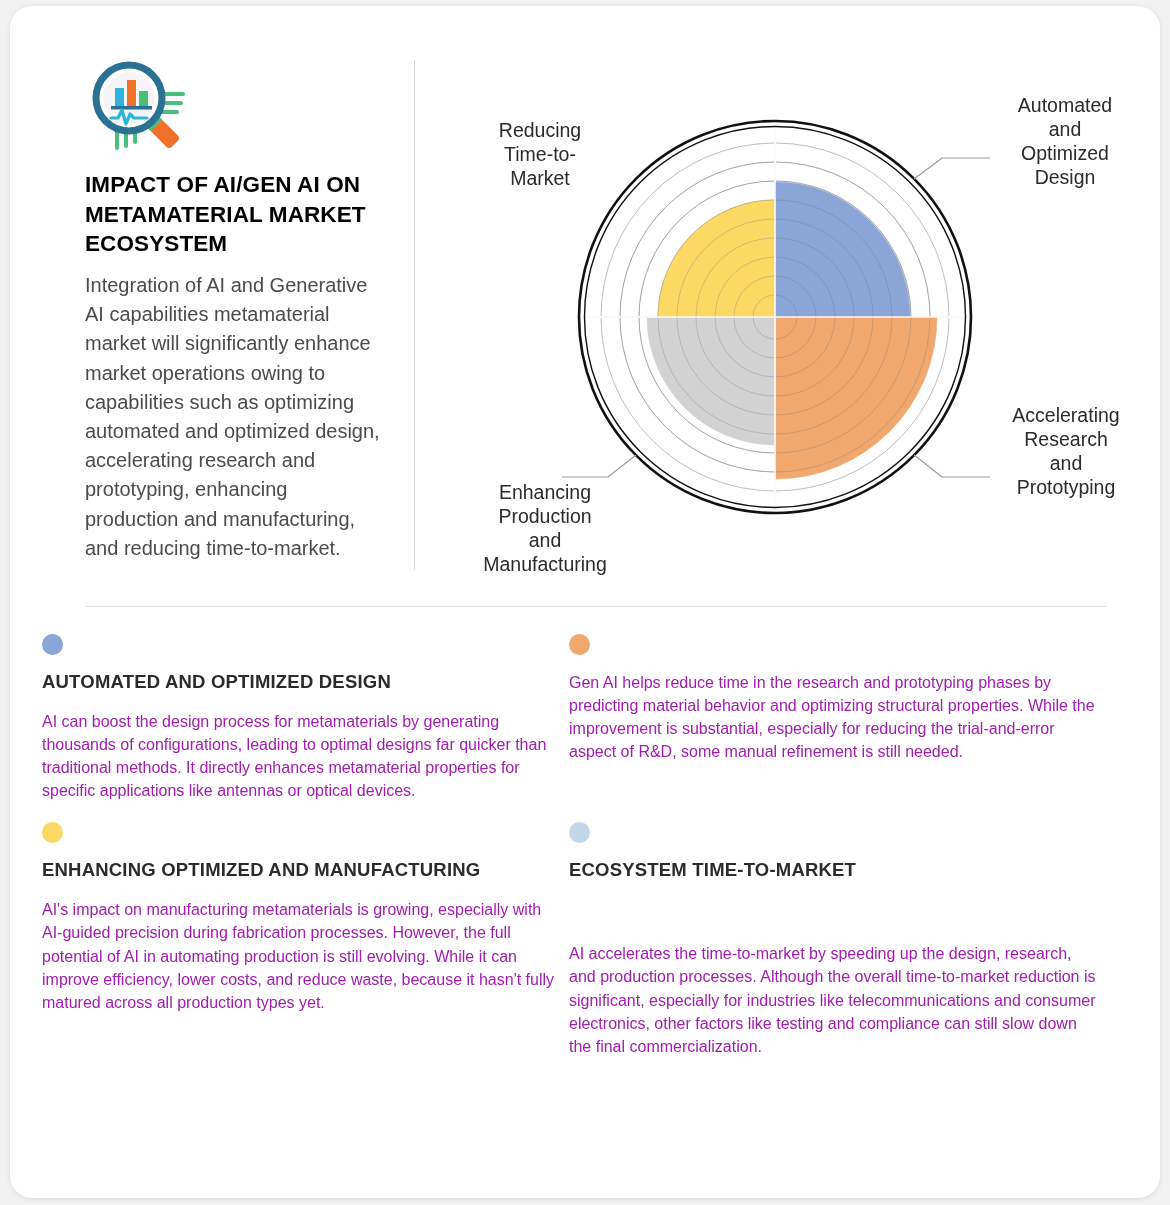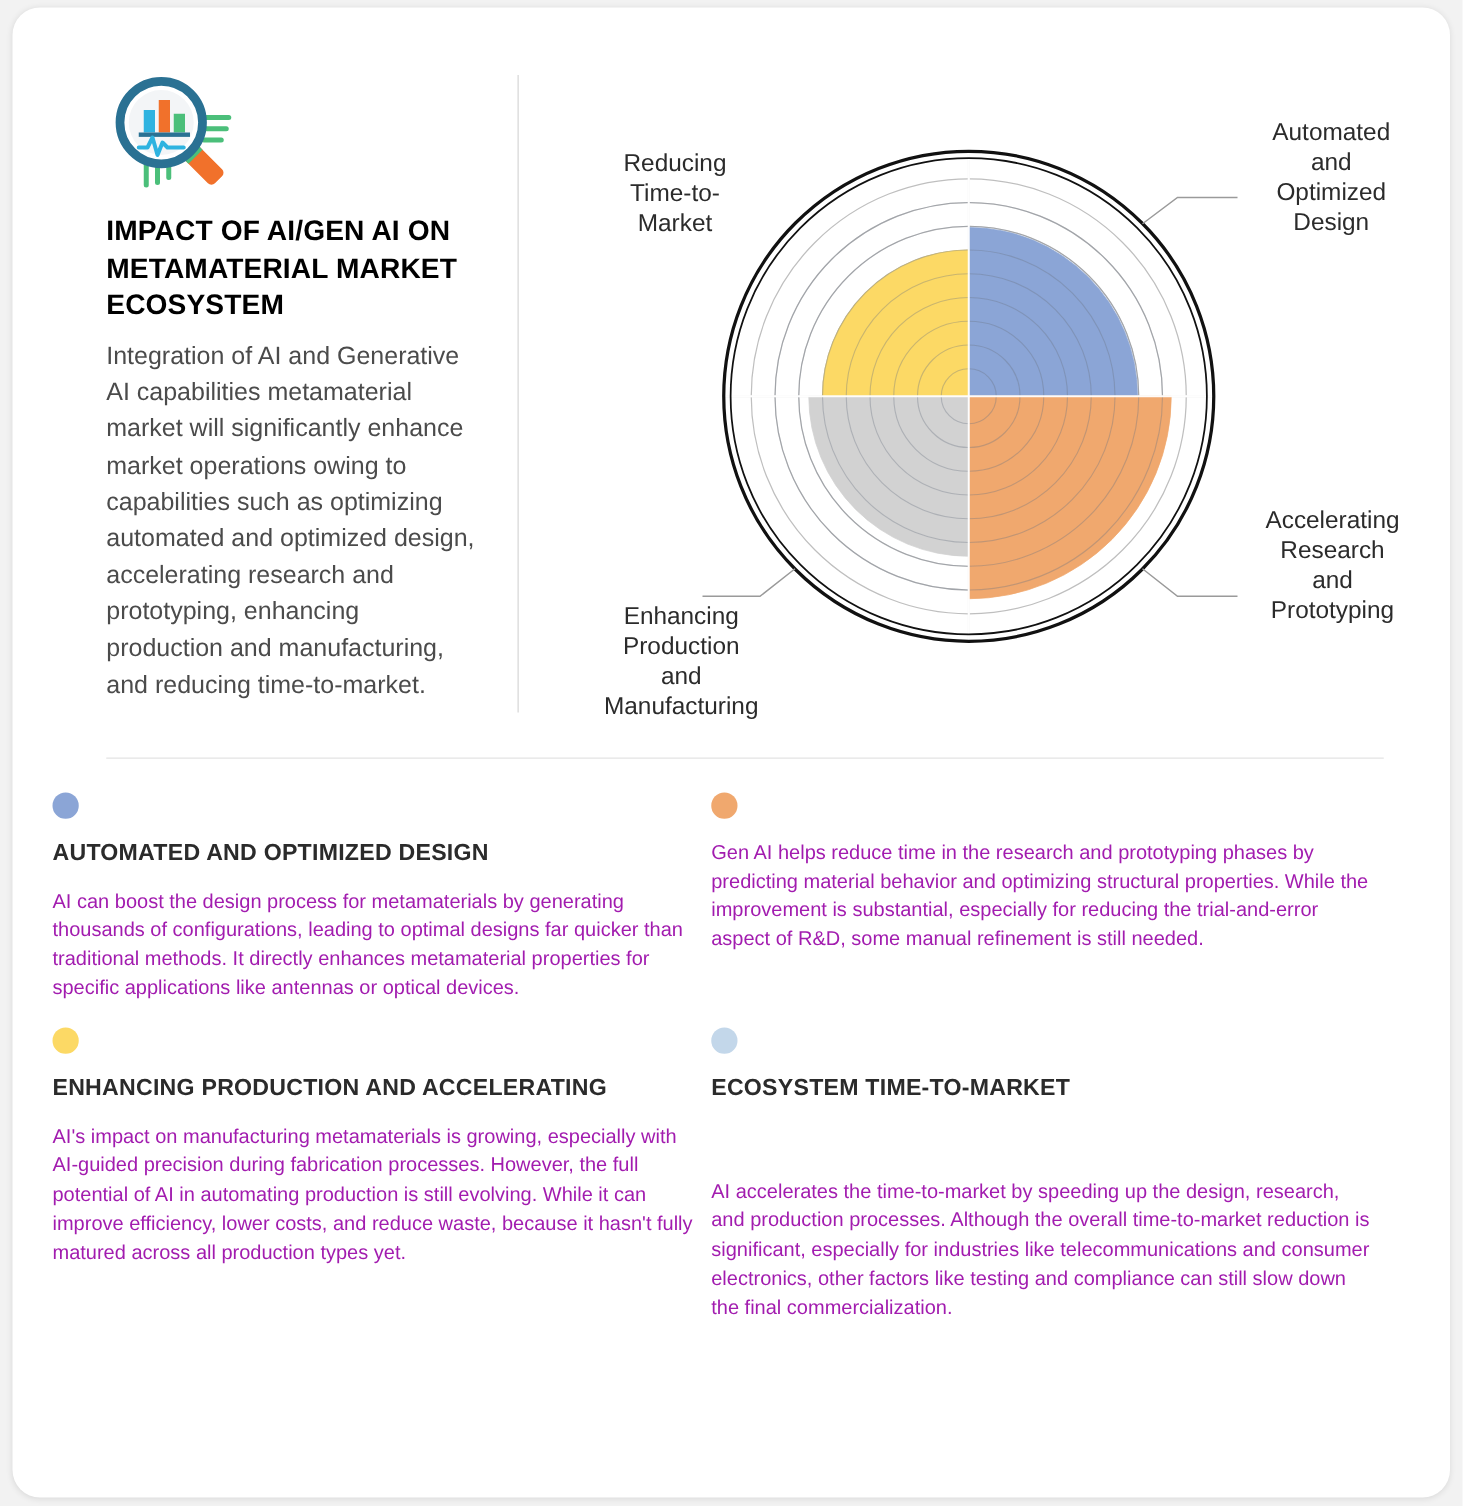--- a/index.html
+++ b/index.html
@@ -261,21 +261,21 @@
       <div class="card-body">AI can boost the design process for metamaterials by generating thousands of configurations, leading to optimal designs far quicker than traditional methods. It directly enhances metamaterial properties for specific applications like antennas or optical devices.</div>
     </div>
 
     <div class="card">
       <span class="card-dot" style="background:#f0a86e"></span>
       <div class="card-body">Gen AI helps reduce time in the research and prototyping phases by predicting material behavior and optimizing structural properties. While the improvement is substantial, especially for reducing the trial-and-error aspect of R&amp;D, some manual refinement is still needed.</div>
     </div>
 
     <div class="card tall">
       <span class="card-dot" style="background:#fcd965"></span>
-      <div class="card-title">ENHANCING PRODUCTION AND ACCELERATING</div>
+      <div class="card-title">ENHANCING OPTIMIZED AND MANUFACTURING</div>
       <div class="card-body">AI's impact on manufacturing metamaterials is growing, especially with AI-guided precision during fabrication processes. However, the full potential of AI in automating production is still evolving. While it can improve efficiency, lower costs, and reduce waste, because it hasn't fully matured across all production types yet.</div>
     </div>
 
     <div class="card extra-gap">
       <span class="card-dot" style="background:#c3d7ea"></span>
       <div class="card-title">ECOSYSTEM TIME-TO-MARKET</div>
       <div class="card-body">AI accelerates the time-to-market by speeding up the design, research, and production processes. Although the overall time-to-market reduction is significant, especially for industries like telecommunications and consumer electronics, other factors like testing and compliance can still slow down the final commercialization.</div>
     </div>
 
   </div>

